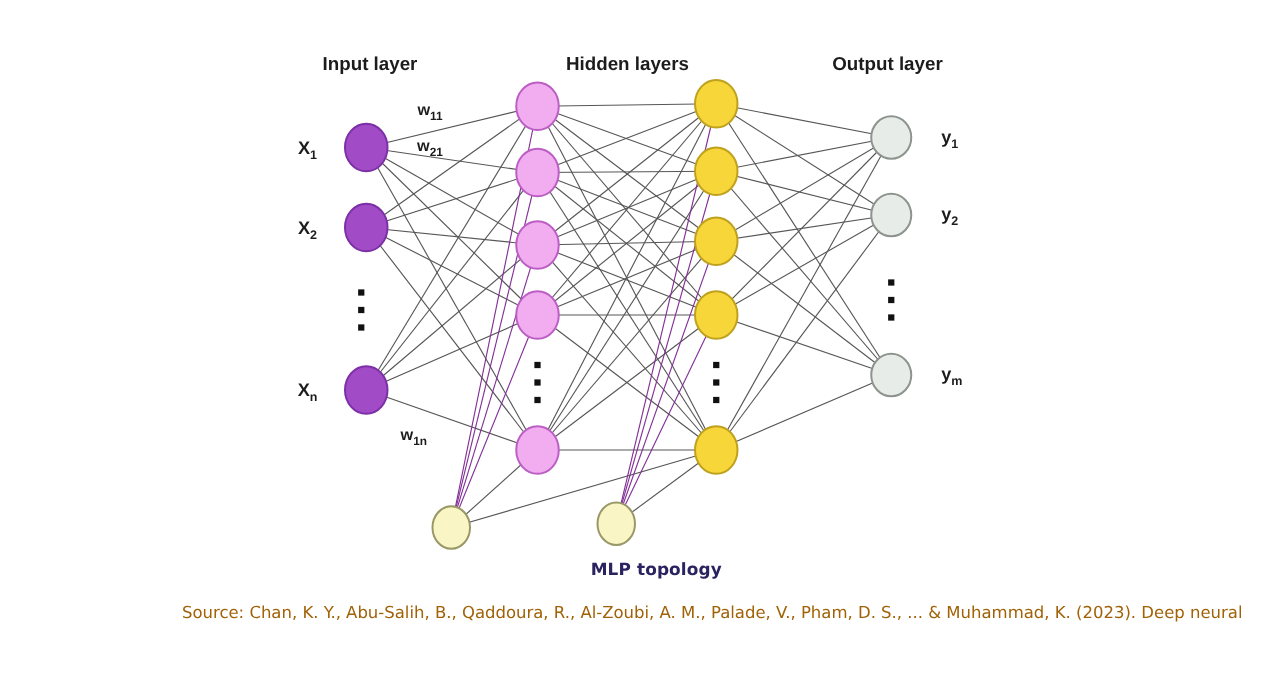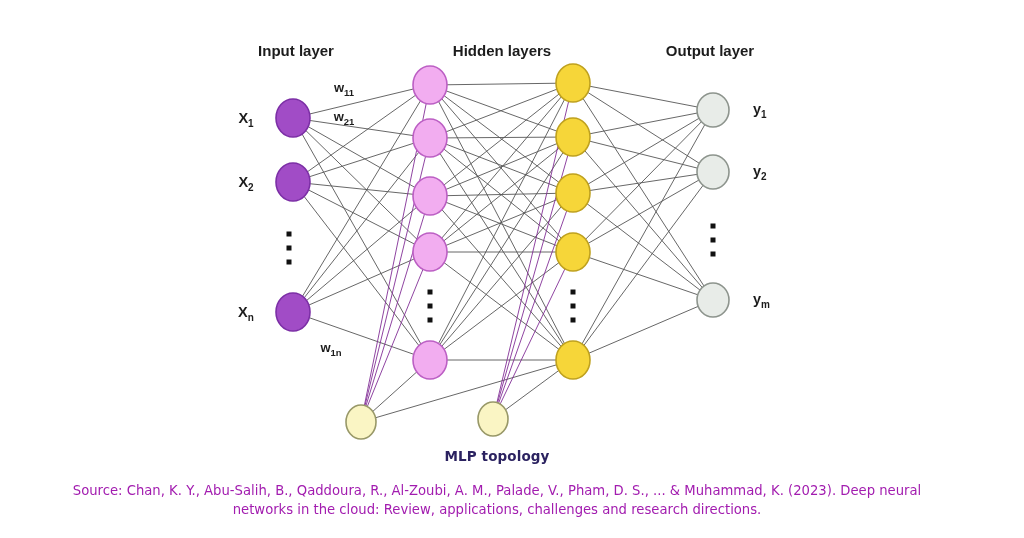--- a/index.html
+++ b/index.html
@@ -127,19 +127,18 @@
       <text x="246" y="187" text-anchor="middle" font-family="&quot;Liberation Sans&quot;, sans-serif" font-size="14.5" font-weight="bold" fill="#1c1c1c"><tspan>X</tspan><tspan dy="4" font-size="10">2</tspan></text>
       <text x="246" y="317" text-anchor="middle" font-family="&quot;Liberation Sans&quot;, sans-serif" font-size="14.5" font-weight="bold" fill="#1c1c1c"><tspan>X</tspan><tspan dy="4" font-size="10">n</tspan></text>
       <text x="753" y="114" text-anchor="start" font-family="&quot;Liberation Sans&quot;, sans-serif" font-size="14.5" font-weight="bold" fill="#1c1c1c"><tspan>y</tspan><tspan dy="4" font-size="10">1</tspan></text>
       <text x="753" y="176" text-anchor="start" font-family="&quot;Liberation Sans&quot;, sans-serif" font-size="14.5" font-weight="bold" fill="#1c1c1c"><tspan>y</tspan><tspan dy="4" font-size="10">2</tspan></text>
       <text x="753" y="304" text-anchor="start" font-family="&quot;Liberation Sans&quot;, sans-serif" font-size="14.5" font-weight="bold" fill="#1c1c1c"><tspan>y</tspan><tspan dy="4" font-size="10">m</tspan></text>
       <text x="344" y="92" text-anchor="middle" font-family="&quot;Liberation Sans&quot;, sans-serif" font-size="13" font-weight="bold" fill="#1c1c1c"><tspan>w</tspan><tspan dy="4" font-size="9.5">11</tspan></text>
       <text x="344" y="121" text-anchor="middle" font-family="&quot;Liberation Sans&quot;, sans-serif" font-size="13" font-weight="bold" fill="#1c1c1c"><tspan>w</tspan><tspan dy="4" font-size="9.5">21</tspan></text>
       <text x="331" y="352" text-anchor="middle" font-family="&quot;Liberation Sans&quot;, sans-serif" font-size="13" font-weight="bold" fill="#1c1c1c"><tspan>w</tspan><tspan dy="4" font-size="9.5">1n</tspan></text>
     </svg>
 
-  <div class="caption" style="color: rgb(43, 34, 96);">MLP topology</div>
+  <div class="caption" style="color: rgb(43, 34, 96); margin-left: 28px;">MLP topology</div>
 
-  <div class="source" style="color: #a21caf;">
+  <div class="source" style="color: #a16207; text-align: right;">
     <div>Source: Chan, K. Y., Abu-Salih, B., Qaddoura, R., Al-Zoubi, A. M., Palade, V., Pham, D. S., ... &amp; Muhammad, K. (2023). Deep neural</div>
-    <div>networks in the cloud: Review, applications, challenges and research directions.</div>
   </div>
 </div>
 
 </body></html>

